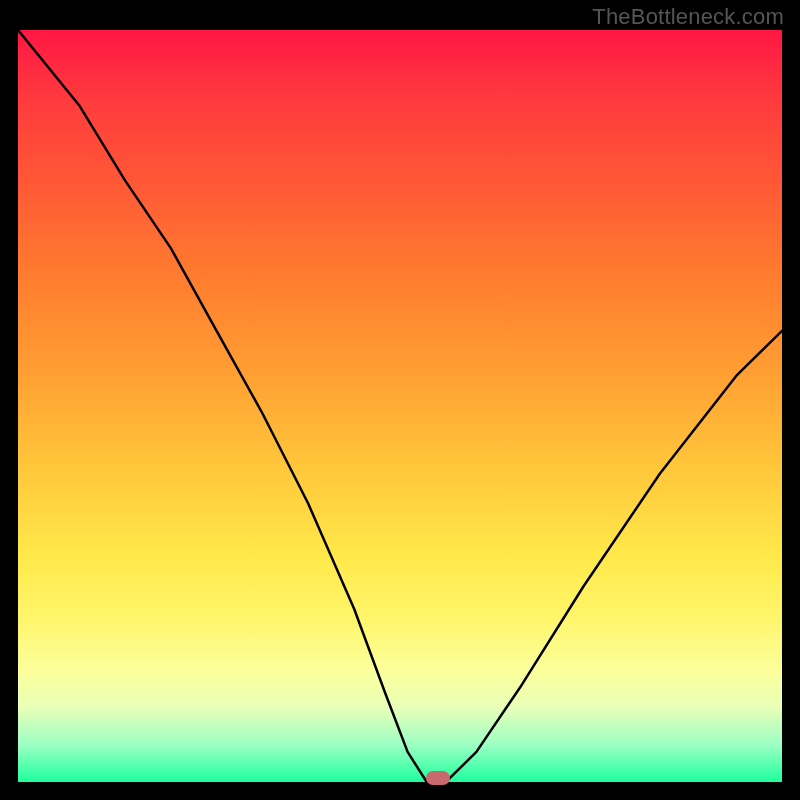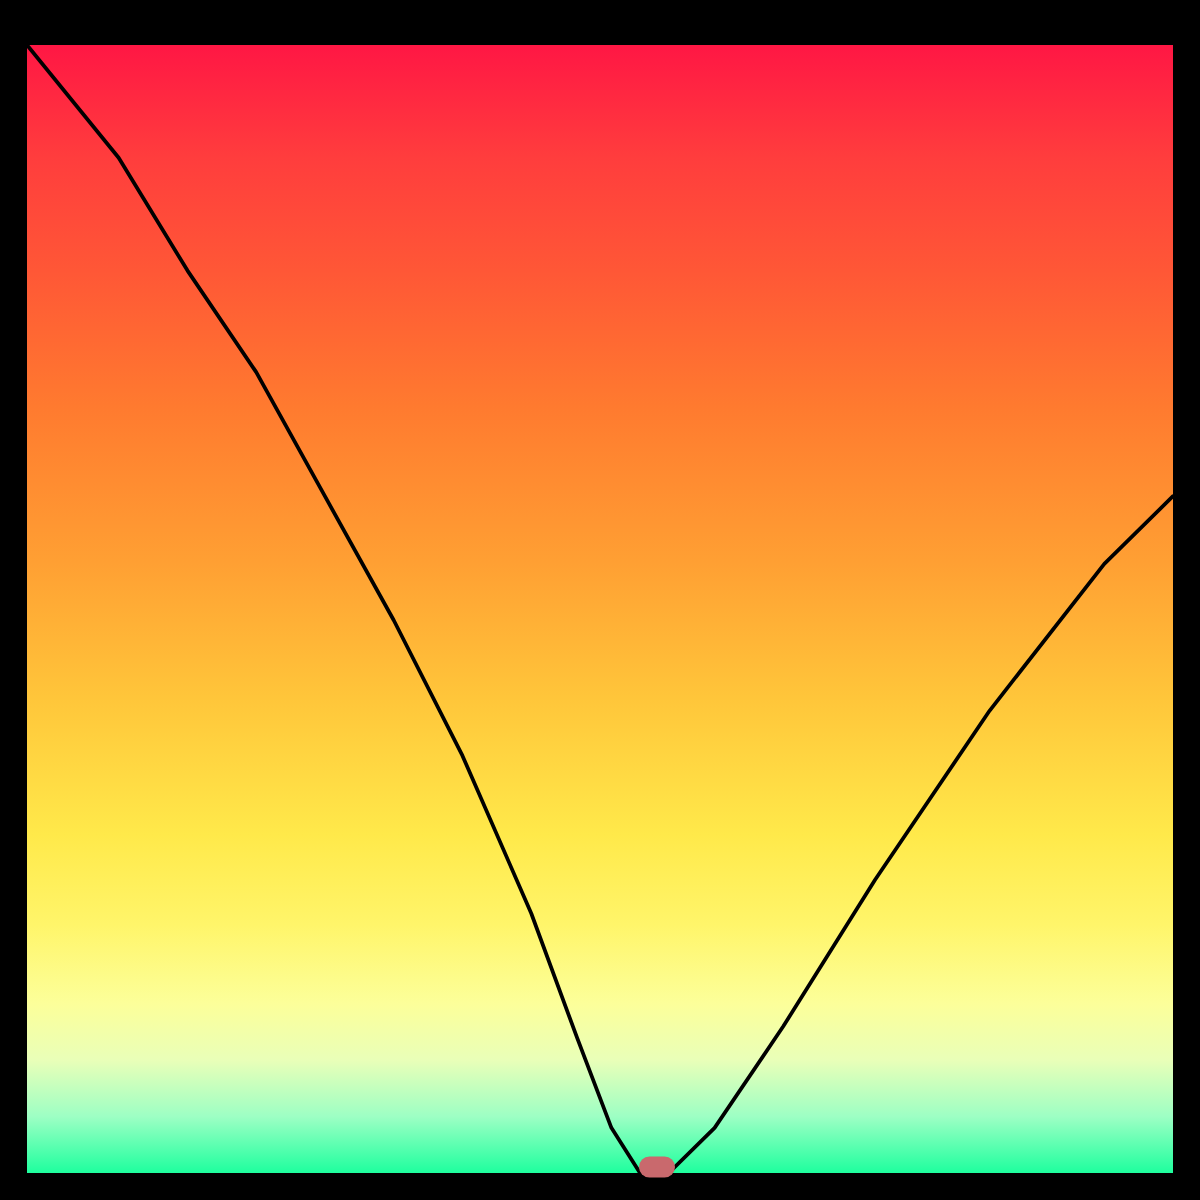--- a/index.html
+++ b/index.html
@@ -63,19 +63,20 @@
     background: #c9696d;
     border-radius: 7px;
     z-index: 20;
     transform: translate(-50%, -50%);
   }
 </style>
 </head>
 <body>
 
 <div class="outer">
+  <div class="watermark">TheBottleneck.com</div>
   <div class="plot">
     <svg class="curve" viewBox="0 0 764 752" preserveAspectRatio="none">
       <path id="curve-path" d="M0.0 0.0 L61.1 75.2 L107.0 150.4 L152.8 218.1 L198.6 300.8 L244.5 383.5 L290.3 473.8 L336.2 579.0 L366.7 661.8 L389.6 721.9 L408.7 752.0 L427.8 752.0 L458.4 721.9 L504.2 654.2 L565.4 556.5 L641.8 443.7 L718.2 345.9 L764.0 300.8" stroke="#000" stroke-width="2.5" fill="none" stroke-linejoin="round" stroke-linecap="round"></path>
     </svg>
     <div id="marker" class="marker" style="left: 420.2px; top: 748px;"></div>
   </div>
 </div>
 
 </body></html>

